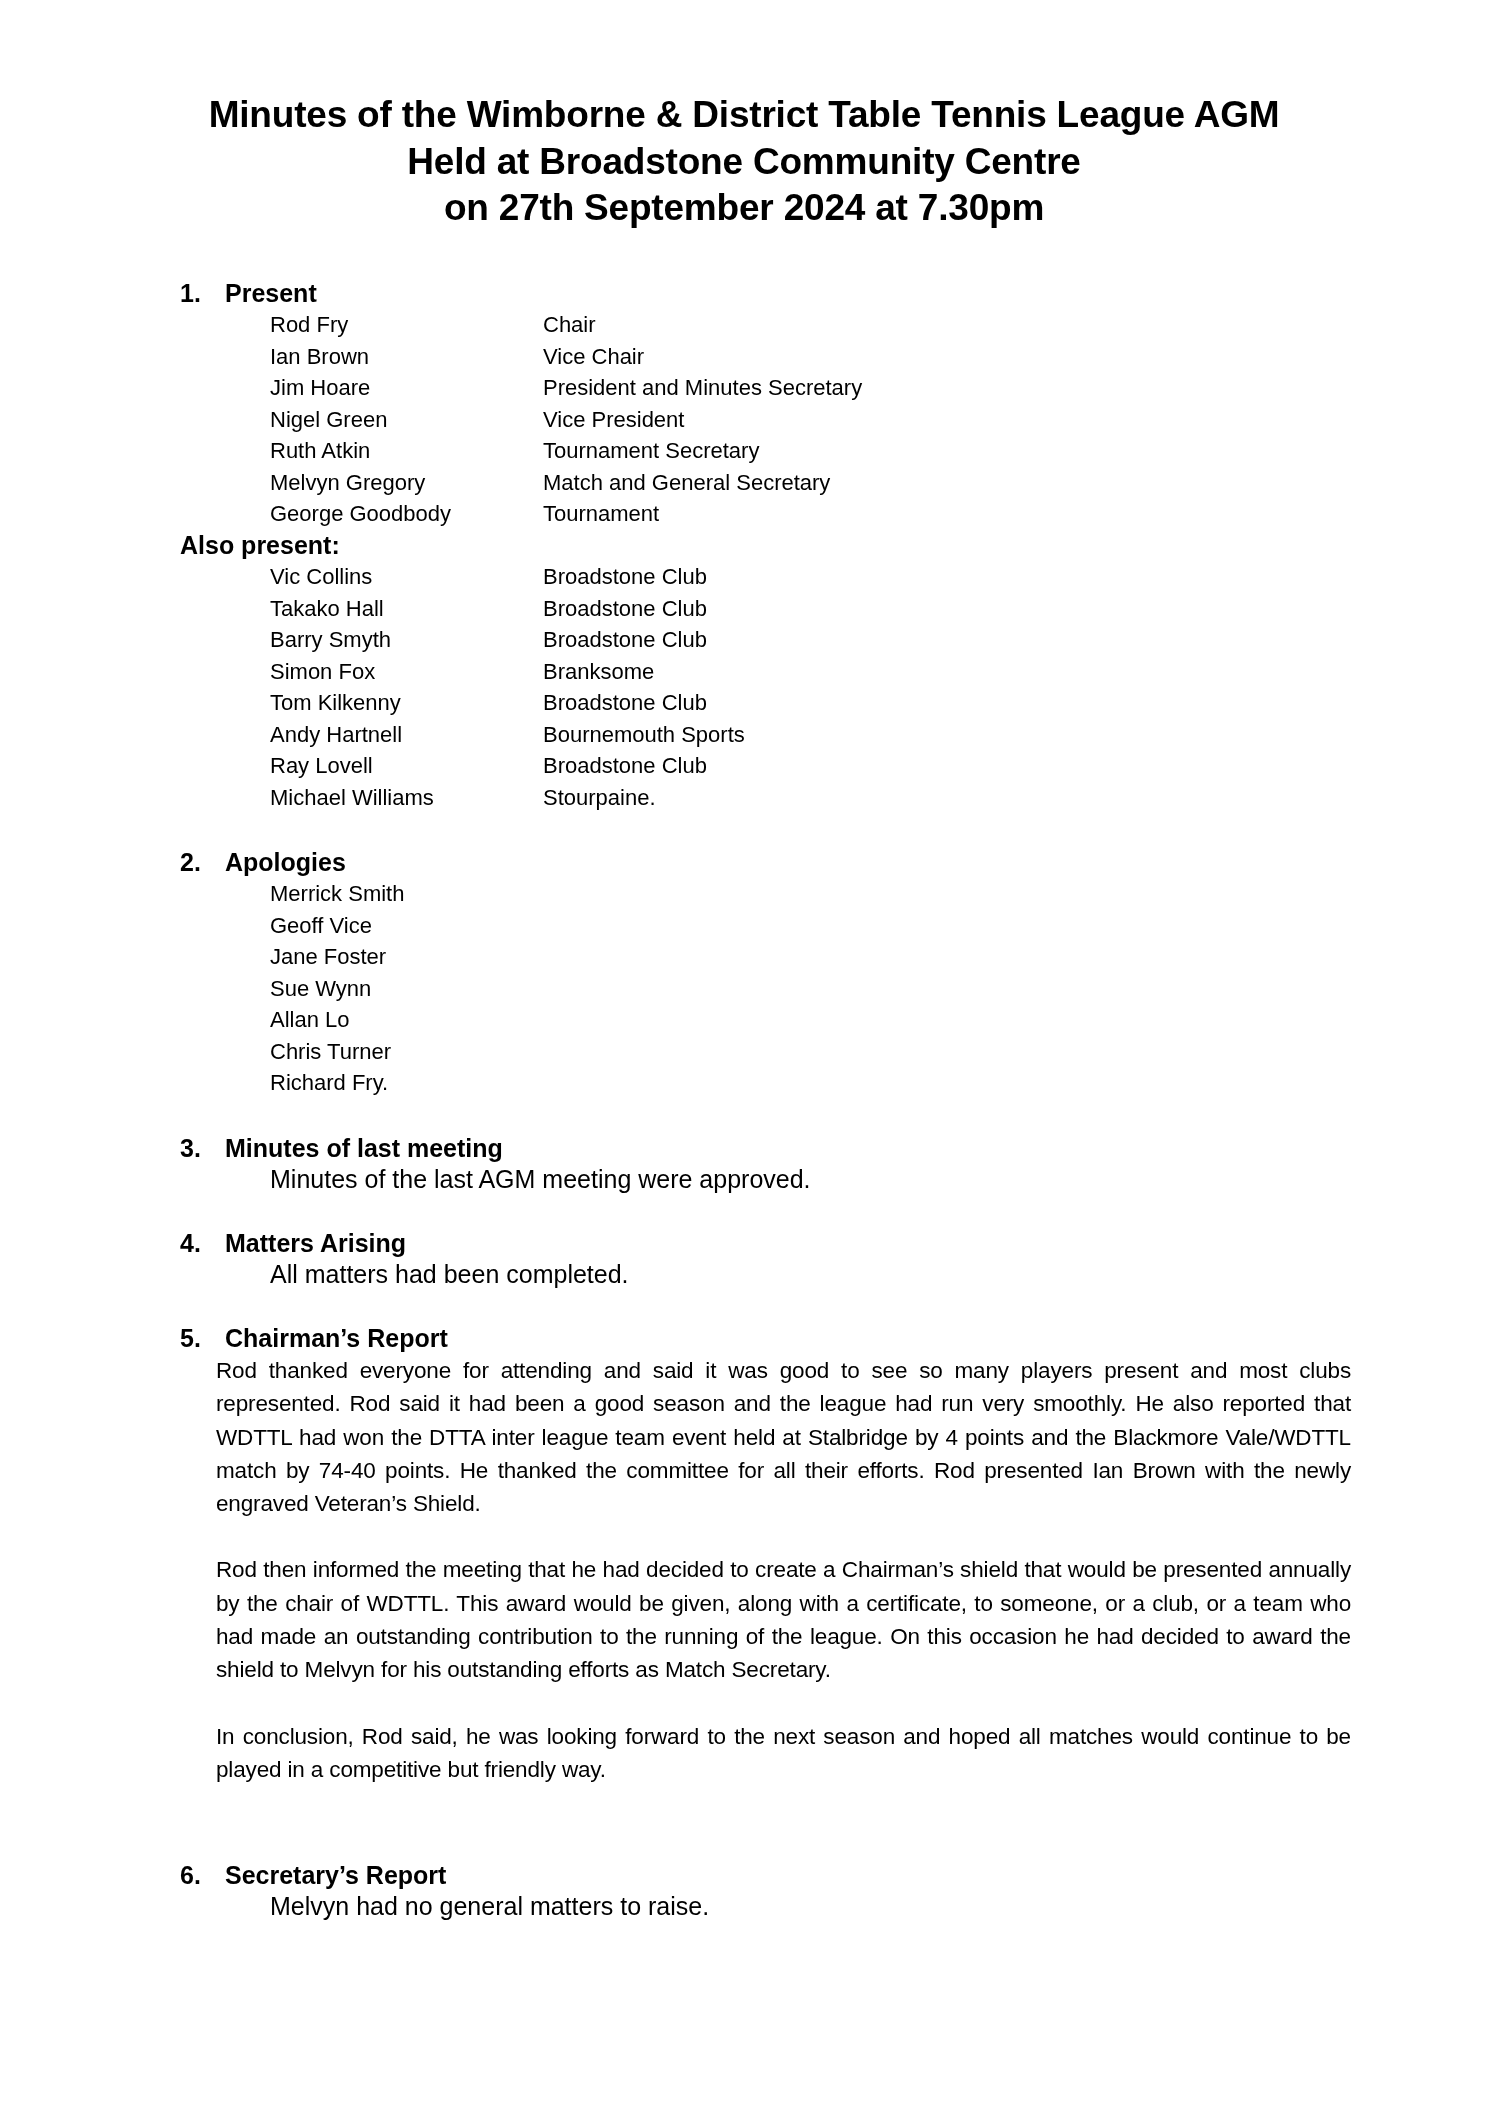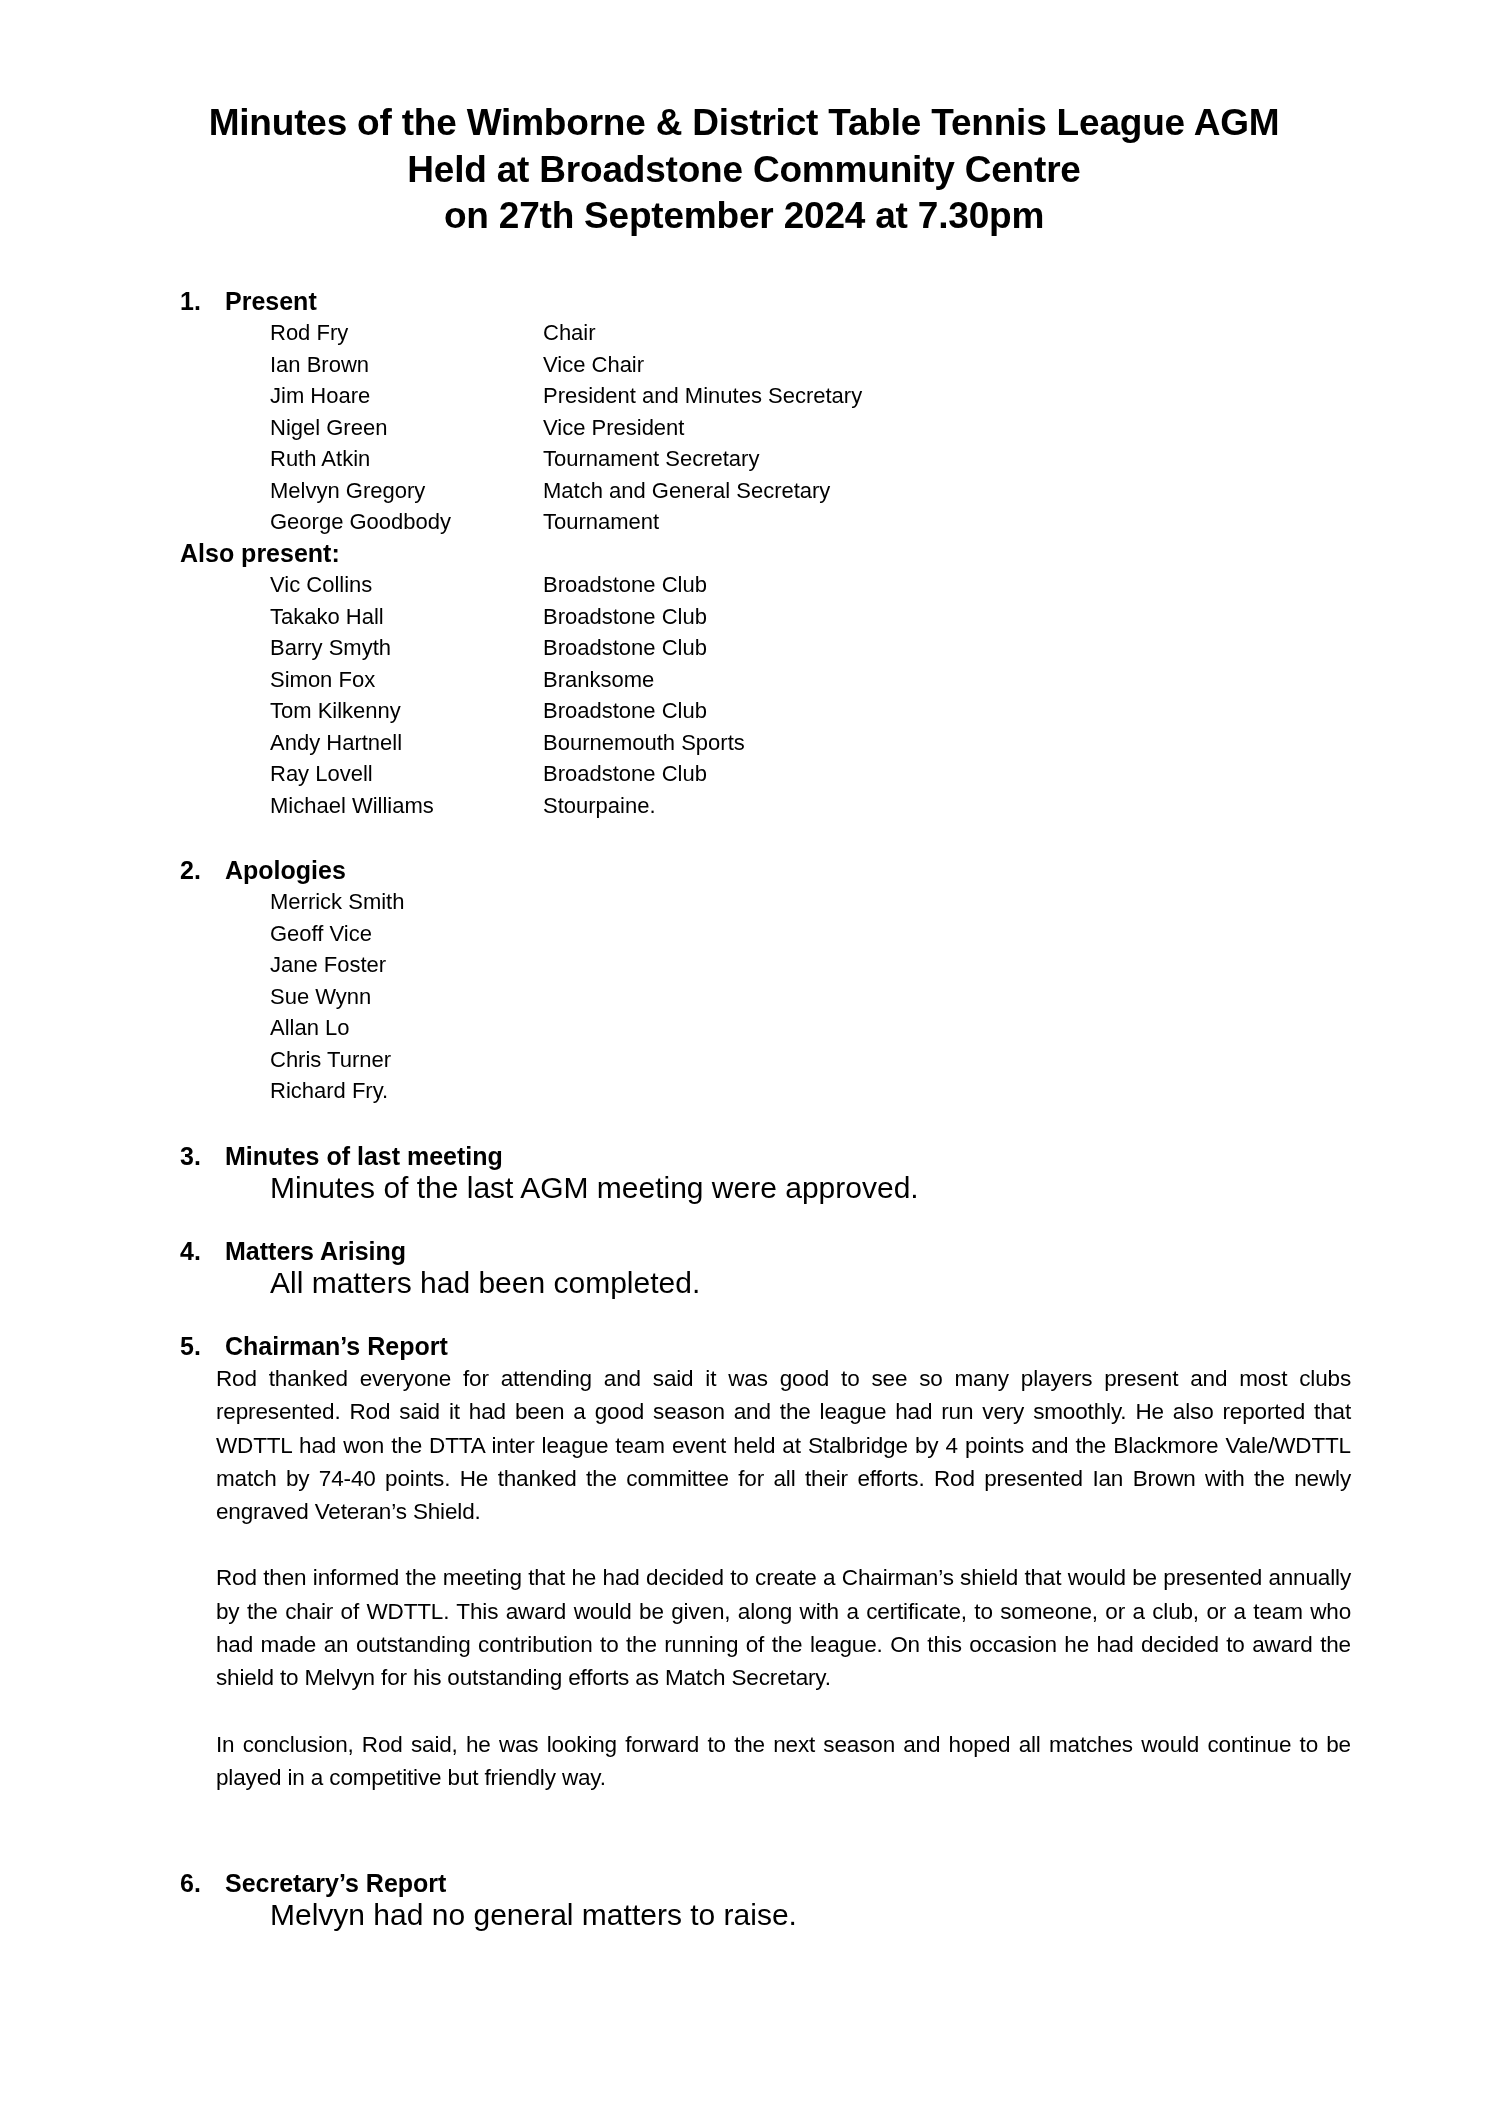--- a/index.html
+++ b/index.html
@@ -10,21 +10,21 @@
     body {
       width: 1488px;
       height: 2104px;
       position: relative;
       overflow: hidden;
       color: #000000;
       font-family: "Liberation Sans", sans-serif;
     }
     .page {
       position: absolute;
-      left: 0; top: 12px;
+      left: 0; top: 4px;
       width: 1488px;
       height: 1783px;
     }
     .title-block {
       position: absolute;
       left: 0;
       top: 88px;
       width: 1488px;
       text-align: center;
       font-weight: bold;
@@ -77,21 +77,21 @@
     }
     .row .role {
       position: absolute;
       left: 363px;
       top: 0;
       white-space: nowrap;
     }
     .plain-line {
       position: relative;
       padding-left: 90px;
-      font-size: 30px;
+      font-size: 25px;
       line-height: 31.5px;
       white-space: nowrap;
     }
     .para {
       margin: 0 0 0 36px;
       width: 1135px;
       text-align: justify;
       font-family: "Liberation Sans", sans-serif;
       font-size: 22.5px;
       line-height: 33.3px;

